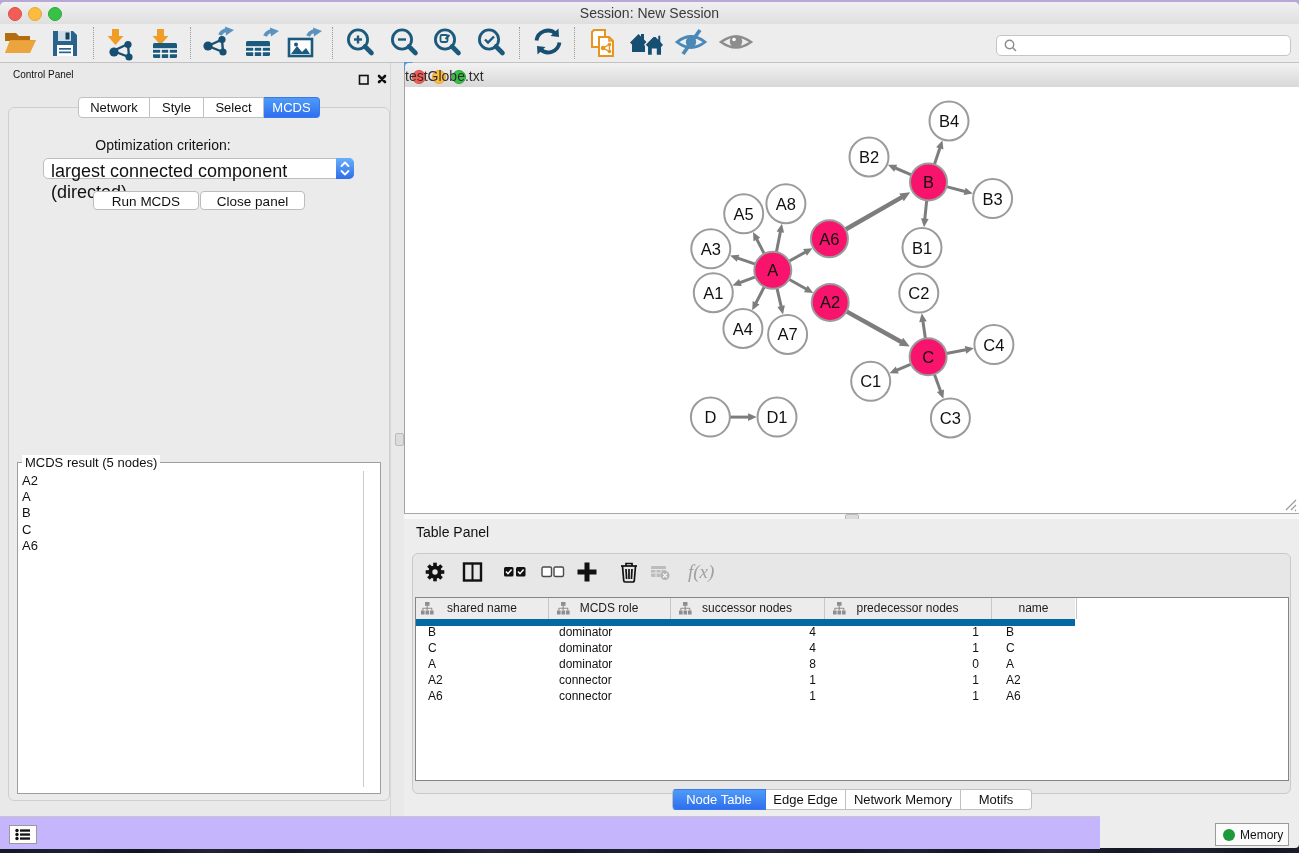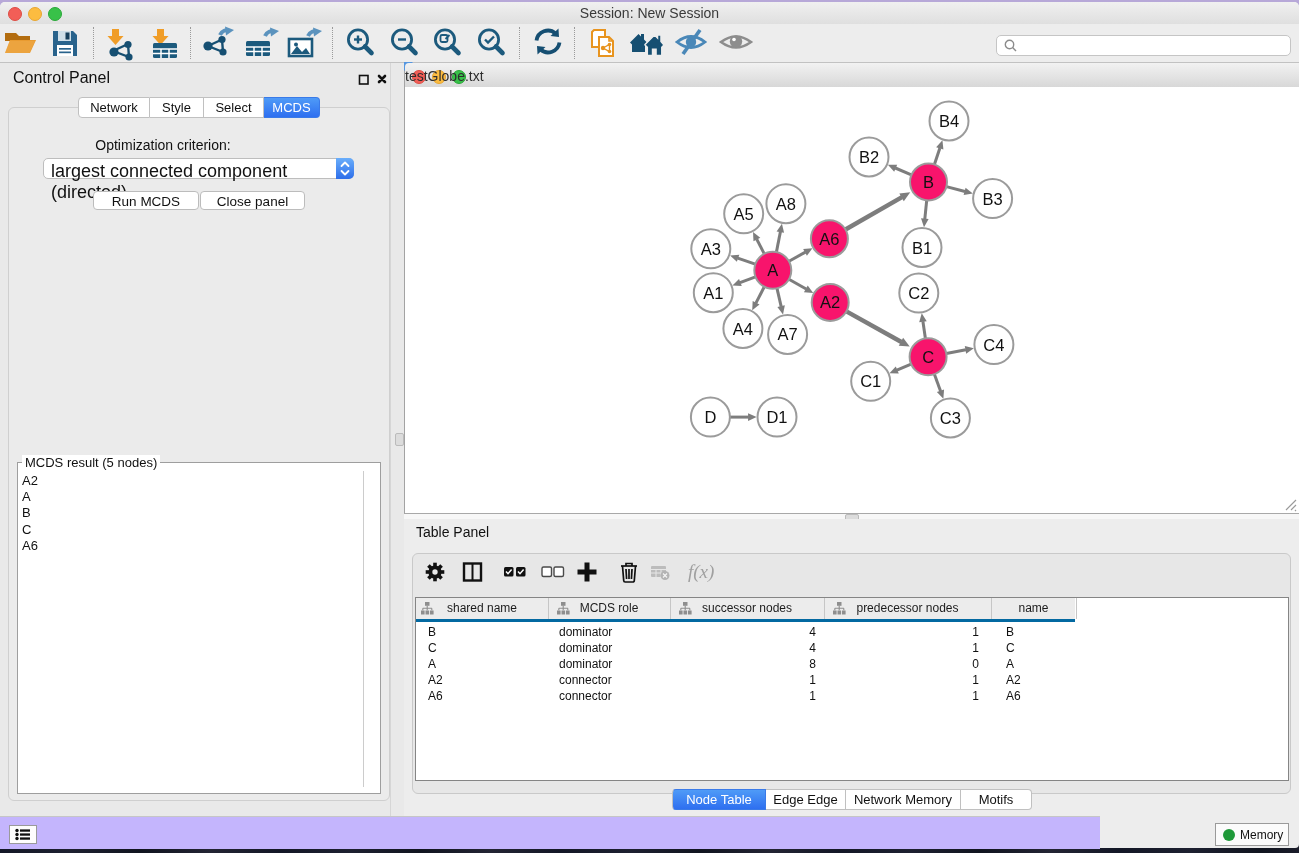--- a/index.html
+++ b/index.html
@@ -7,21 +7,21 @@
 #wall-top{left:0;top:0;width:1299px;height:6px;background:#b7a8d8}
 #app{left:0;top:2px;width:1299px;height:846px;background:#ededed;border-radius:5px 5px 4px 4px}
 #titlebar{left:0;top:0;width:1299px;height:22px;background:linear-gradient(#f0f0f0,#dfdfdf);border-radius:5px 5px 0 0}
 .tl{width:12px;height:12px;border-radius:50%;top:5px}
 #title-text{top:3px;width:1299px;text-align:center;font-size:14px;color:#3a3a3a}
 #toolbar{left:0;top:22px;width:1299px;height:38px;background:#ededed;border-bottom:1px solid #c2c2c2}
 .sep{top:3px;height:32px;border-left:1px dotted #9a9a9a}
 #searchbox{left:996px;top:11px;width:293px;height:19px;background:#fff;border:1px solid #c5c5c5;border-radius:5px}
 
 #cp{left:0;top:61px;width:403px;height:753px;background:#e9e9e9}
-#cp-title{left:13px;top:6px;font-size:16px;color:#111}
+#cp-title{left:13px;top:6px;font-size:10px;color:#111}
 #cp-body{left:8px;top:44px;width:382px;height:694px;background:#ebebeb;border:1px solid #cfcfcf;border-radius:6px;box-sizing:border-box}
 .seg{display:flex;position:absolute;height:21px}
 .seg .t{height:19px;line-height:20px;font-size:13px;color:#111;text-align:center;background:#fff;border:1px solid #c0c0c0;border-left:none}
 .seg .t:first-child{border-left:1px solid #c0c0c0;border-radius:4px 0 0 4px}
 .seg .t:last-child{border-radius:0 4px 4px 0}
 .seg .sel{background:linear-gradient(#4f9bf7,#2e6ff0);color:#fff;border-color:#3a7ae8}
 #opt-label{left:0;top:74px;width:326px;text-align:center;font-size:14px;color:#111}
 #dropdown{left:43px;top:95px;width:311px;height:21px;background:#fff;border:1px solid #bdbdbd;border-radius:5px;box-sizing:border-box}
 #dd-text{left:7px;top:2px;font-size:18px;color:#111}
 #dd-step{right:-1px;top:-1px;width:18px;height:21px;background:linear-gradient(#6aaefb,#2d6eea);border-radius:0 5px 5px 0}
@@ -39,21 +39,21 @@
 #net-tb{left:0;top:0;width:895px;height:24px;background:linear-gradient(#f2f2f2,#d8d8d8);border-bottom:1px solid #a8a8a8;border-radius:4px 0 0 0}
 #net-title{top:5px;width:895px;text-align:left;font-size:14px;color:#2e2e2e}
 #net-body{left:0;top:24px;width:895px;height:426px;background:#fff}
 #net-bot{left:404px;top:512px;width:895px;height:5px;background:#f7f7f7}
 #hgrip{left:845px;top:512px;width:12px;height:6px;background:#dcdcdc;border:1px solid #bbb;border-radius:2px}
 
 #tp{left:404px;top:517px;width:895px;height:297px;background:#ededed}
 #tp-title{left:12px;top:5px;font-size:14px;color:#111}
 #tp-box{left:8px;top:34px;width:879px;height:241px;background:#e7e7e7;border:1px solid #c9c9c9;border-radius:6px;box-sizing:border-box}
 #tbl{left:11px;top:78px;width:874px;height:184px;background:#fff;border:1px solid #858585;box-sizing:border-box}
-#thead{left:0;top:0;width:659px;height:21px;background:#ececec;border-bottom:3px solid #0369a1}
+#thead{left:0;top:0;width:659px;height:21px;background:#ececec;border-bottom:7px solid #0369a1}
 .hsep{top:0;height:21px;border-left:1px solid #c6c6c6}
 .hcell{top:3px;font-size:12px;color:#1c1c1c;text-align:center}
 .cell{position:absolute;font-size:12px;color:#111}
 
 #status{left:0;top:814px;width:1100px;height:32px;background:#c4b5fd;border-top:1px solid #c6c6c6}
 #st-btn{left:9px;top:8px;width:28px;height:19px;background:#fdfdfd;border:1px solid #9a9a9a;box-sizing:border-box}
 #mem-btn{left:1215px;top:6px;width:74px;height:23px;background:#fbfbfb;border:1px solid #9a9a9a;box-sizing:border-box;font-size:12px;color:#111}
 svg{position:absolute;overflow:visible}
 </style></head>
 <body>

